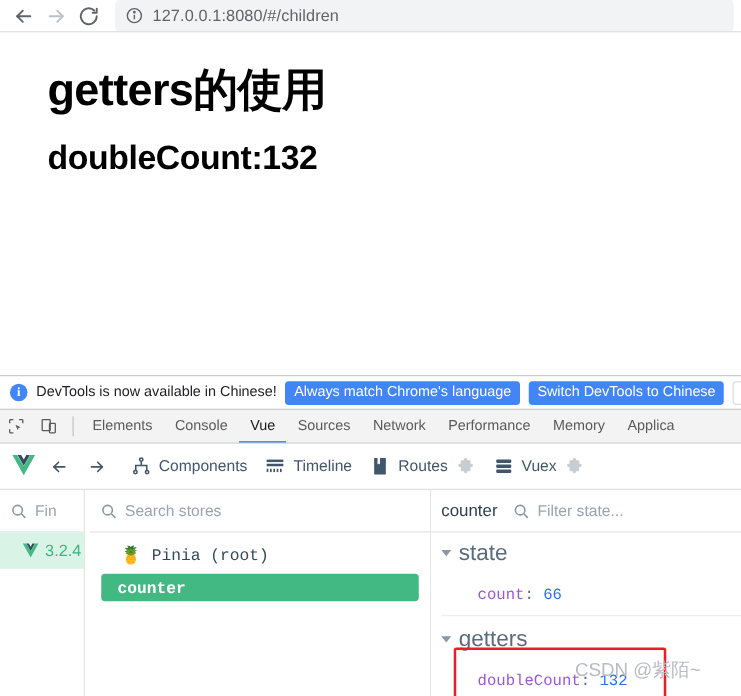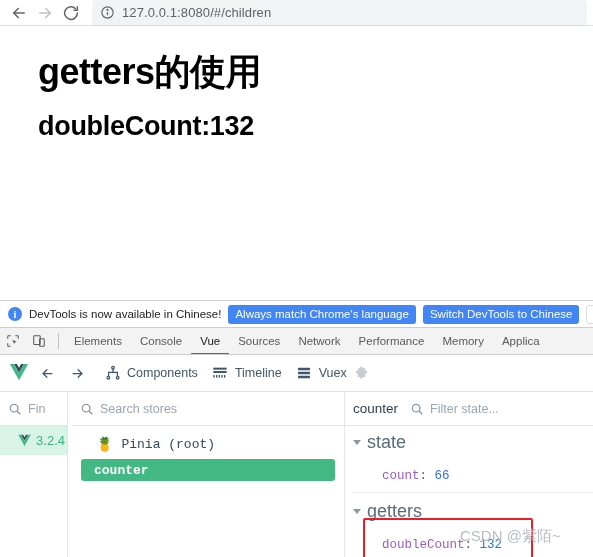--- a/index.html
+++ b/index.html
@@ -480,20 +480,34 @@
         <rect x="2" y="15" width="2" height="4"></rect>
           <rect x="6" y="15" width="2" height="4"></rect>
         <rect x="10" y="15" width="2" height="4"></rect>
           <rect x="14" y="15" width="2" height="4"></rect>
         <rect x="18" y="15" width="2" height="4"></rect>
       </svg>
     </span>
     <span class="vt-label">Timeline</span>
   </div>
 
+  <div class="vt-item">
+    <span class="vt-ico">
+      <svg width="16" height="16" viewBox="0 0 24 24" fill="currentColor">
+        <path d="M5 2h14v20H5z"></path>
+          <path d="M9 2h3v8l-1.5-1.4L9 10z" fill="#fff"></path>
+      </svg>
+    </span>
+    <span class="vt-label">Routes</span>
+    <span class="puzzle">
+      <svg width="15" height="15" viewBox="0 0 24 24" fill="currentColor">
+        <path d="M10 2a2.2 2.2 0 0 1 4 0v1.4h3.2c.6 0 1 .4 1 1V8H20a2.2 2.2 0 0 1 0 4h-1.8v4.6c0 .6-.4 1-1 1H14V19a2.2 2.2 0 0 1-4 0v-1.4H6.8c-.6 0-1-.4-1-1V12H4a2.2 2.2 0 0 1 0-4h1.8V4.4c0-.6.4-1 1-1H10z"></path>
+      </svg>
+    </span>
+  </div>
 
   <div class="vt-item">
     <span class="vt-ico">
       <svg width="16" height="16" viewBox="0 0 24 24" fill="currentColor">
         <rect x="3" y="4" width="18" height="4" rx="1"></rect>
         <rect x="3" y="10" width="18" height="4" rx="1"></rect>
         <rect x="3" y="16" width="18" height="4" rx="1"></rect>
       </svg>
     </span>
     <span class="vt-label">Vuex</span>

